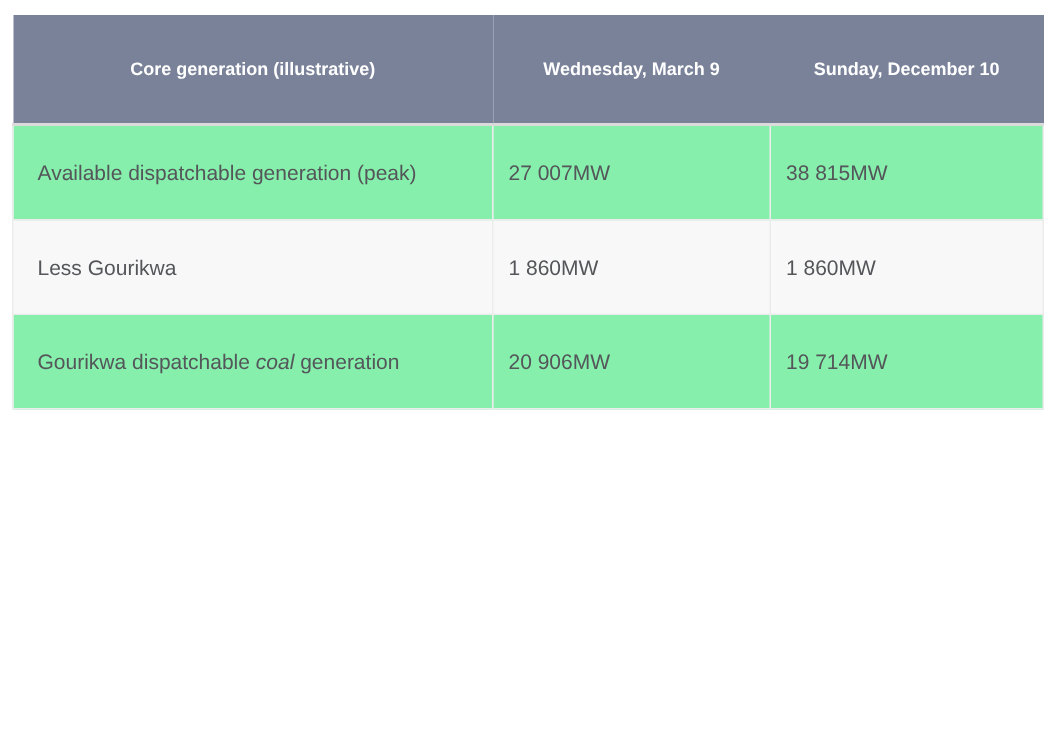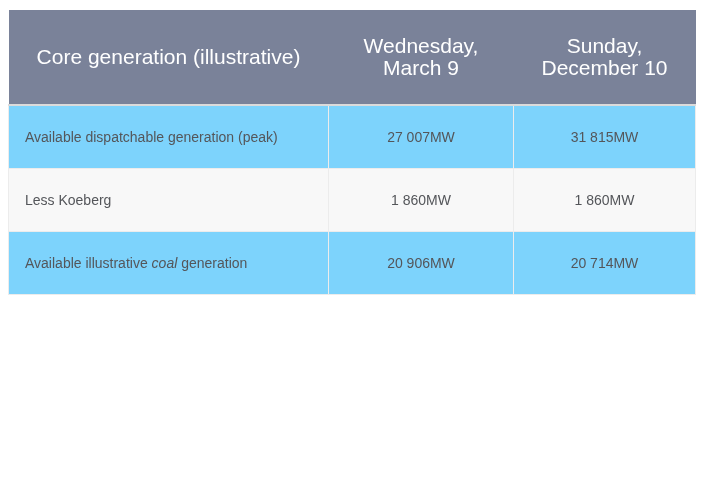--- a/index.html
+++ b/index.html
@@ -21,39 +21,39 @@
     border-collapse: collapse;
     width: 100%;
     table-layout: fixed;
   }
   col.c1 { width: 320px; }
   col.c2 { width: 185px; }
   col.c3 { width: 182px; }
   thead th {
     background: #7a8299;
     color: #ffffff;
-    font-weight: normal;
-    font-size: 21px;
+    font-weight: bold;
+    font-size: 12px;
     line-height: 22px;
     text-align: center;
     padding: 25px 10px;
     border-bottom: 2px solid #dbdbdb;
   }
   tbody td {
     border: 1px solid #ececec;
     font-size: 14px;
     line-height: 34px;
     color: #54565a;
     padding: 14px 14px 14px 16px;
-    background: #7dd3fc;
+    background: #86efac;
     text-align: left;
     vertical-align: middle;
   }
   tbody td.value {
-    text-align: center;
+    text-align: left;
     padding: 14px 10px;
   }
   tbody tr:nth-child(even) td {
     background: #f8f8f8;
   }
   em { }
 </style>
 </head>
 <body>
 
@@ -68,29 +68,29 @@
       <tr>
         <th>Core generation (illustrative)</th>
         <th>Wednesday, March 9</th>
         <th>Sunday, December 10</th>
       </tr>
     </thead>
     <tbody>
       <tr>
         <td><span>Available dispatchable generation (peak)</span></td>
         <td class="value"><span>27 007MW</span></td>
-        <td class="value"><span>31 815MW</span></td>
+        <td class="value"><span>38 815MW</span></td>
       </tr>
       <tr>
-        <td><span>Less Koeberg</span></td>
+        <td><span>Less Gourikwa</span></td>
         <td class="value"><span>1 860MW</span></td>
         <td class="value"><span>1 860MW</span></td>
       </tr>
       <tr>
         <td>
-          <span>Available illustrative </span><em>coal</em><span> generation</span>
+          <span>Gourikwa dispatchable </span><em>coal</em><span> generation</span>
         </td>
         <td class="value"><span>20 906MW</span></td>
-        <td class="value"><span>20 714MW</span></td>
+        <td class="value"><span>19 714MW</span></td>
       </tr>
     </tbody>
   </table>
 </div>
 
 </body></html>

